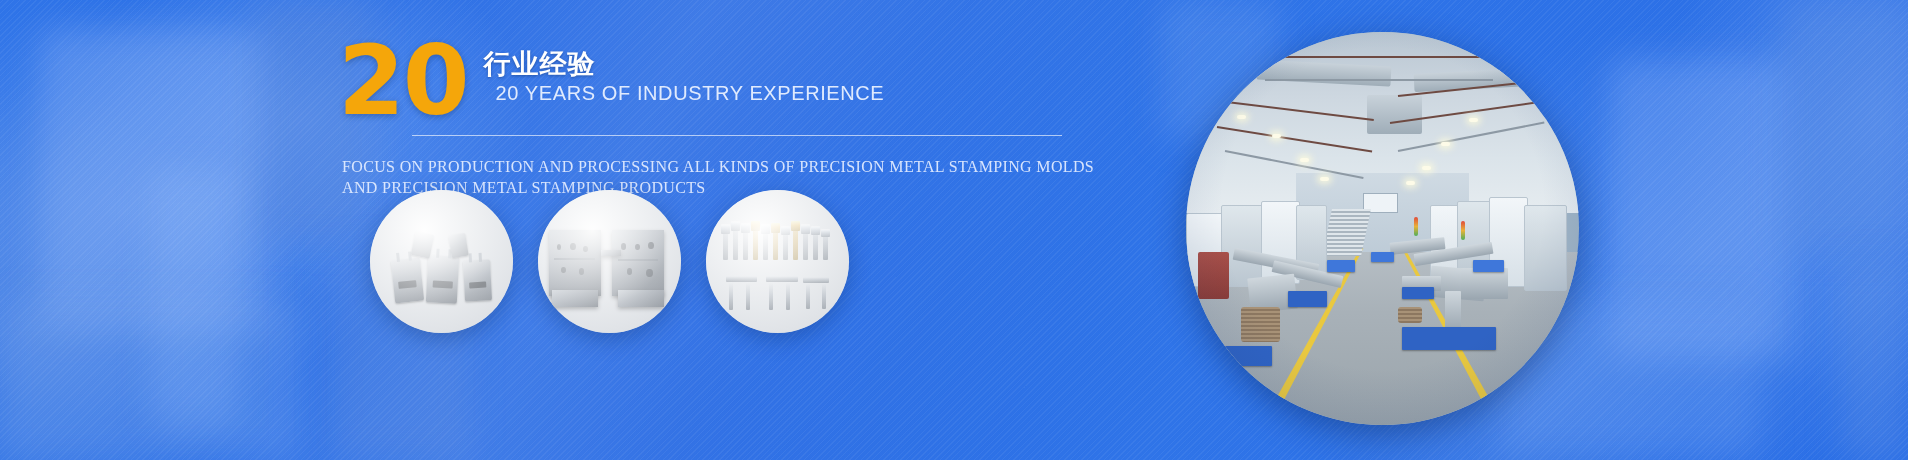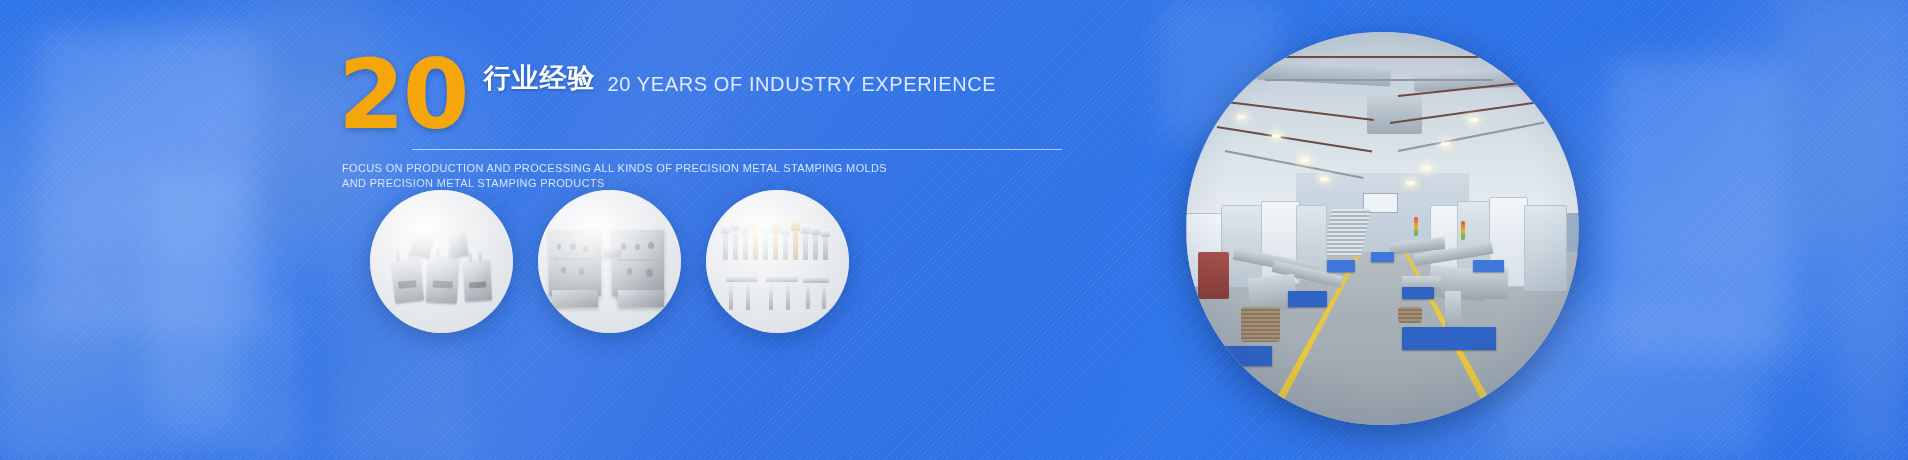--- a/index.html
+++ b/index.html
@@ -53,38 +53,38 @@
   .sheen{
     position:absolute;inset:0;
     background:linear-gradient(118deg,
       rgba(255,255,255,0) 18%,
       rgba(255,255,255,.10) 33%,
       rgba(255,255,255,.03) 45%,
       rgba(255,255,255,0) 58%);
   }
 
   
-  .copy{position:absolute;left:338px;top:52px;width:760px;}
+  .copy{position:absolute;left:338px;top:38px;width:760px;}
 
   .headline-row{display:flex;align-items:flex-start;}
 
   .num20{
     font-family:"DejaVu Sans",sans-serif;
     font-weight:700;
     font-size:96px;
     line-height:.82;
     color:#f5a60a;
     letter-spacing:-2px;
     margin-top:4px;
     text-shadow:0 2px 6px rgba(10,40,95,.35);
   }
 
   .head-right{margin-left:16px;padding-top:8px;}
 
-  .line1{display:flex;align-items:flex-end;white-space:nowrap;}
+  .line1{display:flex;align-items:flex-start;white-space:nowrap;flex-direction:column;}
   .cn-small{
     font-family:"DejaVu Sans",sans-serif;
     font-weight:700;
     font-size:27px;
     color:#ffffff;
     letter-spacing:1px;
     text-shadow:0 1px 3px rgba(10,40,95,.45);
   }
   .en-big{
     margin-left:12px;
@@ -119,23 +119,23 @@
   }
 
   .divider{
     margin-top:14px;
     margin-left:74px;
     width:650px;height:1px;
     background:rgba(255,255,255,.62);
   }
 
   .subtitle{
-    margin-top:11px;margin-left:4px;
-    font-family:Liberation Sans, sans-serif;
-    font-size:11px;
+    margin-top:20px;margin-left:4px;
+    font-family:Liberation Serif, serif;
+    font-size:16px;
     line-height:1.35;
     letter-spacing:.35px;
     color:#e4edff;
     opacity:.93;
     max-width:700px;
   }
   .subtitle div{white-space:nowrap;}
 
   
   .prod{

